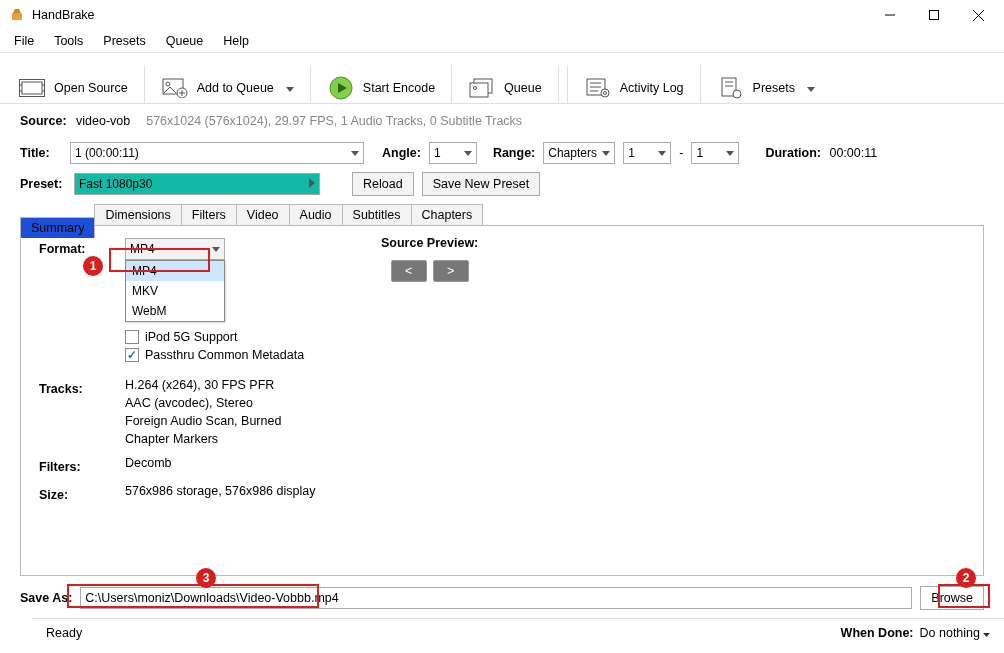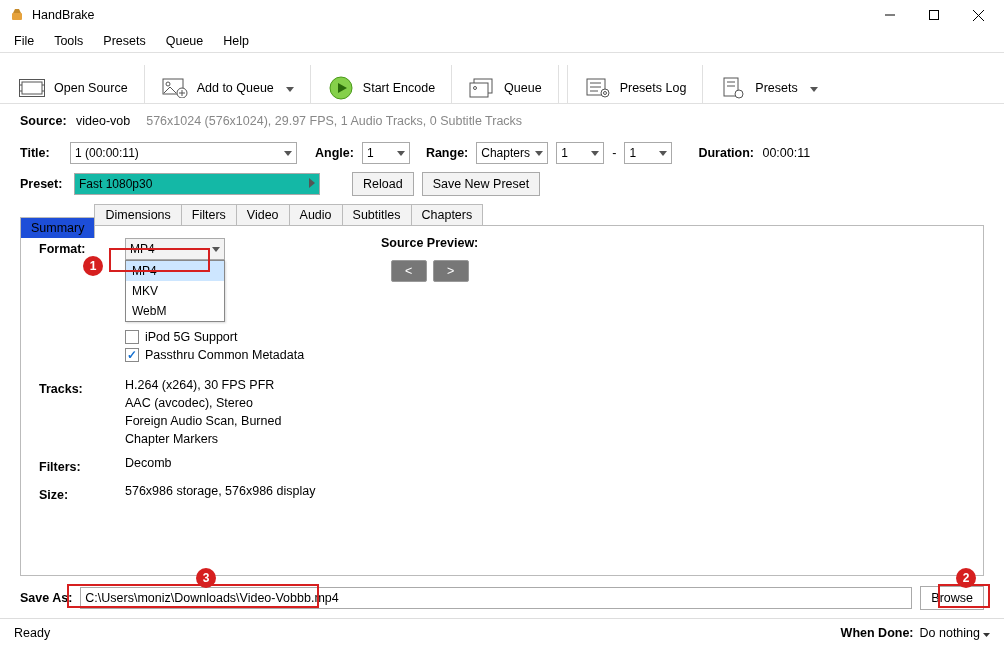--- a/index.html
+++ b/index.html
@@ -40,21 +40,21 @@
   .sparkle::before,.sparkle::after{content:"";position:absolute;left:50%;top:50%;width:160px;height:1px;background:linear-gradient(to right,transparent,#ffd080,transparent);transform-origin:center;}
   .sparkle::before{transform:translate(-50%,-50%) rotate(20deg);}
   .sparkle::after{transform:translate(-50%,-50%) rotate(-30deg);}
   .hand { position:absolute; left:8px; bottom:28px; width:75px; height:60px; background:#e4c8b0; border-radius:40% 40% 30% 30%; transform:rotate(-15deg);}
   .sleeve { position:absolute; left:-4px; bottom:0; width:72px; height:58px; background:#f5f2ed; border-radius:10px 30px 6px 6px; transform:rotate(-10deg);}
   .preview-badge { position:absolute; bottom:6px; left:50%; transform:translateX(-50%); background:rgba(30,30,30,0.75); color:#fff; padding:4px 12px; border-radius:4px; font-size:12px;}
   .prev-nav { display:flex; gap:6px; justify-content:center; margin-top:10px;}
   .navbtn { width:36px; height:22px; border:1px solid #999; background:#777; color:#fff; display:flex; align-items:center; justify-content:center; border-radius:2px; cursor:default;}
   .saveas-row { display:flex; align-items:center; padding:10px 20px 8px 20px; gap:8px;}
   .saveas-row input { flex:1; height:22px; border:1px solid #aaa; padding:0 4px; font-size:12.5px;}
-  .statusbar { height:28px; border-top:1px solid #ddd; display:flex; align-items:center; padding:0 14px; justify-content:space-between;}
+  .statusbar { height:28px; border-top:1px solid #ddd; display:flex; align-items:center; padding:0 14px; justify-content:space-between;margin-left:32px;}
   .red-circle { width:20px; height:20px; border-radius:50%; background:#d61f1f; color:#fff; font-weight:bold; display:flex; align-items:center; justify-content:center; font-size:12px; position:absolute; z-index:10;}
   .red-box { border:2px solid #d61f1f; position:absolute; pointer-events:none; z-index:9;}
 </style>
 </head>
 <body>
 
 <div class="titlebar">
   <span class="app-icon">
     <svg width="16" height="16" viewBox="0 0 16 16">
         <rect x="3" y="6" width="10" height="7" rx="1" fill="#e6a23c"></rect>
@@ -146,21 +146,21 @@
     <span class="tb-icon">
         <svg width="24" height="20" viewBox="0 0 24 20">
           <rect x="1" y="1" width="18" height="16" fill="none" stroke="#555"></rect>
           <line x1="4" y1="5" x2="15" y2="5" stroke="#555"></line>
           <line x1="4" y1="9" x2="15" y2="9" stroke="#555"></line>
           <line x1="4" y1="13" x2="12" y2="13" stroke="#555"></line>
           <circle cx="19" cy="15" r="4" fill="#fff" stroke="#555"></circle>
           <circle cx="19" cy="15" r="1.5" fill="none" stroke="#555"></circle>
         </svg>
       </span>
-    <span>Presets Log</span>
+    <span>Activity Log</span>
   </div>
   <div class="sep"></div>
   <div class="tbtn">
     <span class="tb-icon">
         <svg width="22" height="22" viewBox="0 0 22 22">
           <rect x="2" y="1" width="14" height="18" fill="none" stroke="#555"></rect>
           <line x1="5" y1="5" x2="13" y2="5" stroke="#555"></line>
           <line x1="5" y1="9" x2="13" y2="9" stroke="#555"></line>
           <circle cx="17" cy="17" r="4" fill="#fff" stroke="#555"></circle>
         </svg>
@@ -174,21 +174,21 @@
 
 <div class="content">
   <div class="row">
     <span class="lab">Source:</span>
     <span>video-vob</span>
     <span class="gray" style="margin-left:8px;">576x1024 (576x1024), 29.97 FPS, 1 Audio Tracks, 0 Subtitle Tracks</span>
   </div>
 
   <div class="row" style="margin-top:14px;">
     <span class="lab" style="min-width:42px;">Title:</span>
-    <div class="fakesel" style="width:227px;">
+    <div class="fakesel" style="width:294px;">
         <span>1  (00:00:11)</span>
         <span class="arrow"></span>
       </div>
     <span class="lab" style="margin-left:10px;min-width:38px;">Angle:</span>
     <div class="fakesel" style="width:48px;">
         <span>1</span>
         <span class="arrow"></span>
       </div>
     <span class="lab" style="margin-left:8px;min-width:42px;">Range:</span>
     <div class="fakesel" style="width:72px;">

